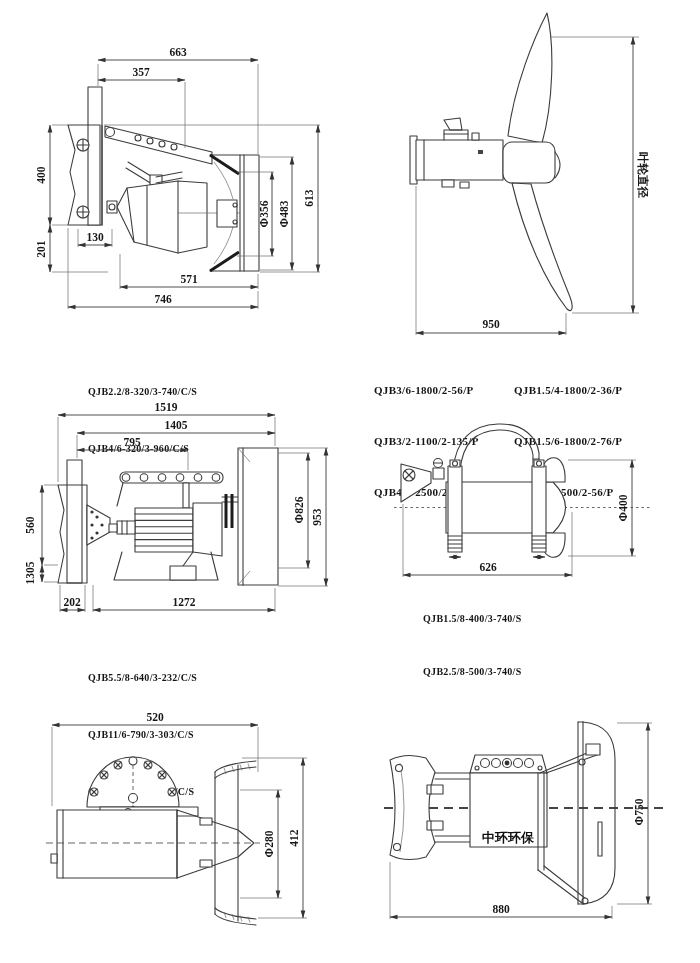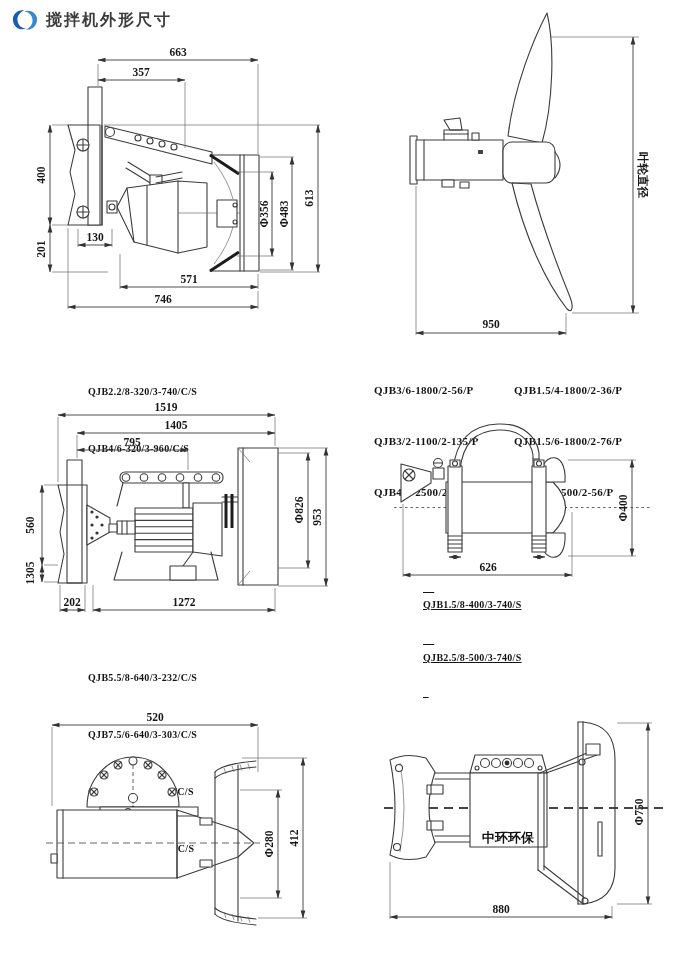--- a/index.html
+++ b/index.html
@@ -24,27 +24,20 @@
   
   .models{position:absolute;font-family:"Liberation Serif",serif;font-weight:bold;
         font-size:10px;color:#141414;line-height:19px;letter-spacing:0.3px;white-space:pre;}
   .models.sm{font-size:11px;line-height:17px;}
 </style>
 </head>
 <body>
 
 <div id="page">
 
-  <div id="hdr">
-    <svg width="30" height="24" viewBox="0 0 30 24">
-      <path d="M3,13 C2,6 8,1.5 14,2.5 C10,4 7,8 7.5,12.5 C8,17.5 12,20.5 16,20.5 C10,23 4,19.5 3,13 Z" fill="#1a5dab"></path>
-      <path d="M27,10 C28,17 22,22.5 16,21.5 C20,20 23,16 22.5,11.5 C22,6.5 18,3.5 14,3.5 C20,1 26,4.5 27,10 Z" fill="#3b87cc"></path>
-    </svg>
-    <span class="title">搅拌机外形尺寸</span>
-  </div>
 
   <svg class="draw" style="left:28px;top:42px;" width="310" height="280" viewBox="0 0 310 280">
     <defs>
       <marker id="ar1" viewBox="0 0 10 8" markerWidth="9" markerHeight="7" refX="9.5" refY="4" orient="auto-start-reverse">
           <path d="M0,1 L10,4 L0,7 Z" fill="#333"></path>
         </marker>
     </defs>
     <g>
       <rect class="lnf" x="60" y="45" width="14" height="138"></rect>
       <path class="lnf" d="M40,83 L72,83 L72,183 L40,183 L47,152 L42,130 L47,108 Z"></path>
@@ -256,21 +249,20 @@
       <line class="dml" x1="286" y1="51" x2="286" y2="166" marker-start="url(#ar3)" marker-end="url(#ar3)"></line>
       <text class="dim" x="281" y="108" text-anchor="middle" transform="rotate(-90 281 108)">Φ826</text>
       <line class="thin" x1="256" y1="46" x2="306" y2="46"></line>
         <line class="thin" x1="256" y1="184" x2="306" y2="184"></line>
       <line class="dml" x1="304" y1="46" x2="304" y2="184" marker-start="url(#ar3)" marker-end="url(#ar3)"></line>
       <text class="dim" x="299" y="115" text-anchor="middle" transform="rotate(-90 299 115)">953</text>
     </g>
   </svg>
   <div class="models" style="left:88px;top:630px;">
     <div>QJB5.5/8-640/3-232/C/S</div>
-    <div>QJB7.5/6-640/3-303/C/S</div>
     <div>QJB11/6-790/3-303/C/S</div>
     <div>QJB15/6-790/3-368/C/S</div>
   </div>
 
   <svg class="draw" style="left:388px;top:412px;" width="300" height="175" viewBox="0 0 300 175">
     <defs>
       <marker id="ar4" viewBox="0 0 10 8" markerWidth="9" markerHeight="7" refX="9.5" refY="4" orient="auto-start-reverse">
           <path d="M0,1 L10,4 L0,7 Z" fill="#333"></path>
         </marker>
     </defs>
@@ -311,21 +303,21 @@
       <line class="thin" x1="180" y1="48" x2="248" y2="48"></line>
         <line class="thin" x1="180" y1="144" x2="248" y2="144"></line>
       <line class="dml" x1="244" y1="48" x2="244" y2="144" marker-start="url(#ar4)" marker-end="url(#ar4)"></line>
       <text class="dim" x="239" y="96" text-anchor="middle" transform="rotate(-90 239 96)">Φ400</text>
       <line class="thin" x1="15" y1="92" x2="15" y2="165"></line>
         <line class="thin" x1="184" y1="100" x2="184" y2="165"></line>
       <line class="dml" x1="15" y1="163" x2="184" y2="163" marker-start="url(#ar4)" marker-end="url(#ar4)"></line>
       <text class="dim" x="100" y="159" text-anchor="middle">626</text>
     </g>
   </svg>
-  <div class="models" style="left:423px;top:561px;line-height:17.5px;text-decoration:underline;">
+  <div class="models" style="left:423px;top:575px;line-height:17.5px;">
     <div>QJB1.5/8-400/3-740/S</div>
     <div>QJB2.5/8-500/3-740/S</div>
   </div>
 
   <svg class="draw" style="left:28px;top:708px;" width="290" height="225" viewBox="0 0 290 225">
     <defs>
       <marker id="ar5" viewBox="0 0 10 8" markerWidth="9" markerHeight="7" refX="9.5" refY="4" orient="auto-start-reverse">
           <path d="M0,1 L10,4 L0,7 Z" fill="#333"></path>
         </marker>
     </defs>

